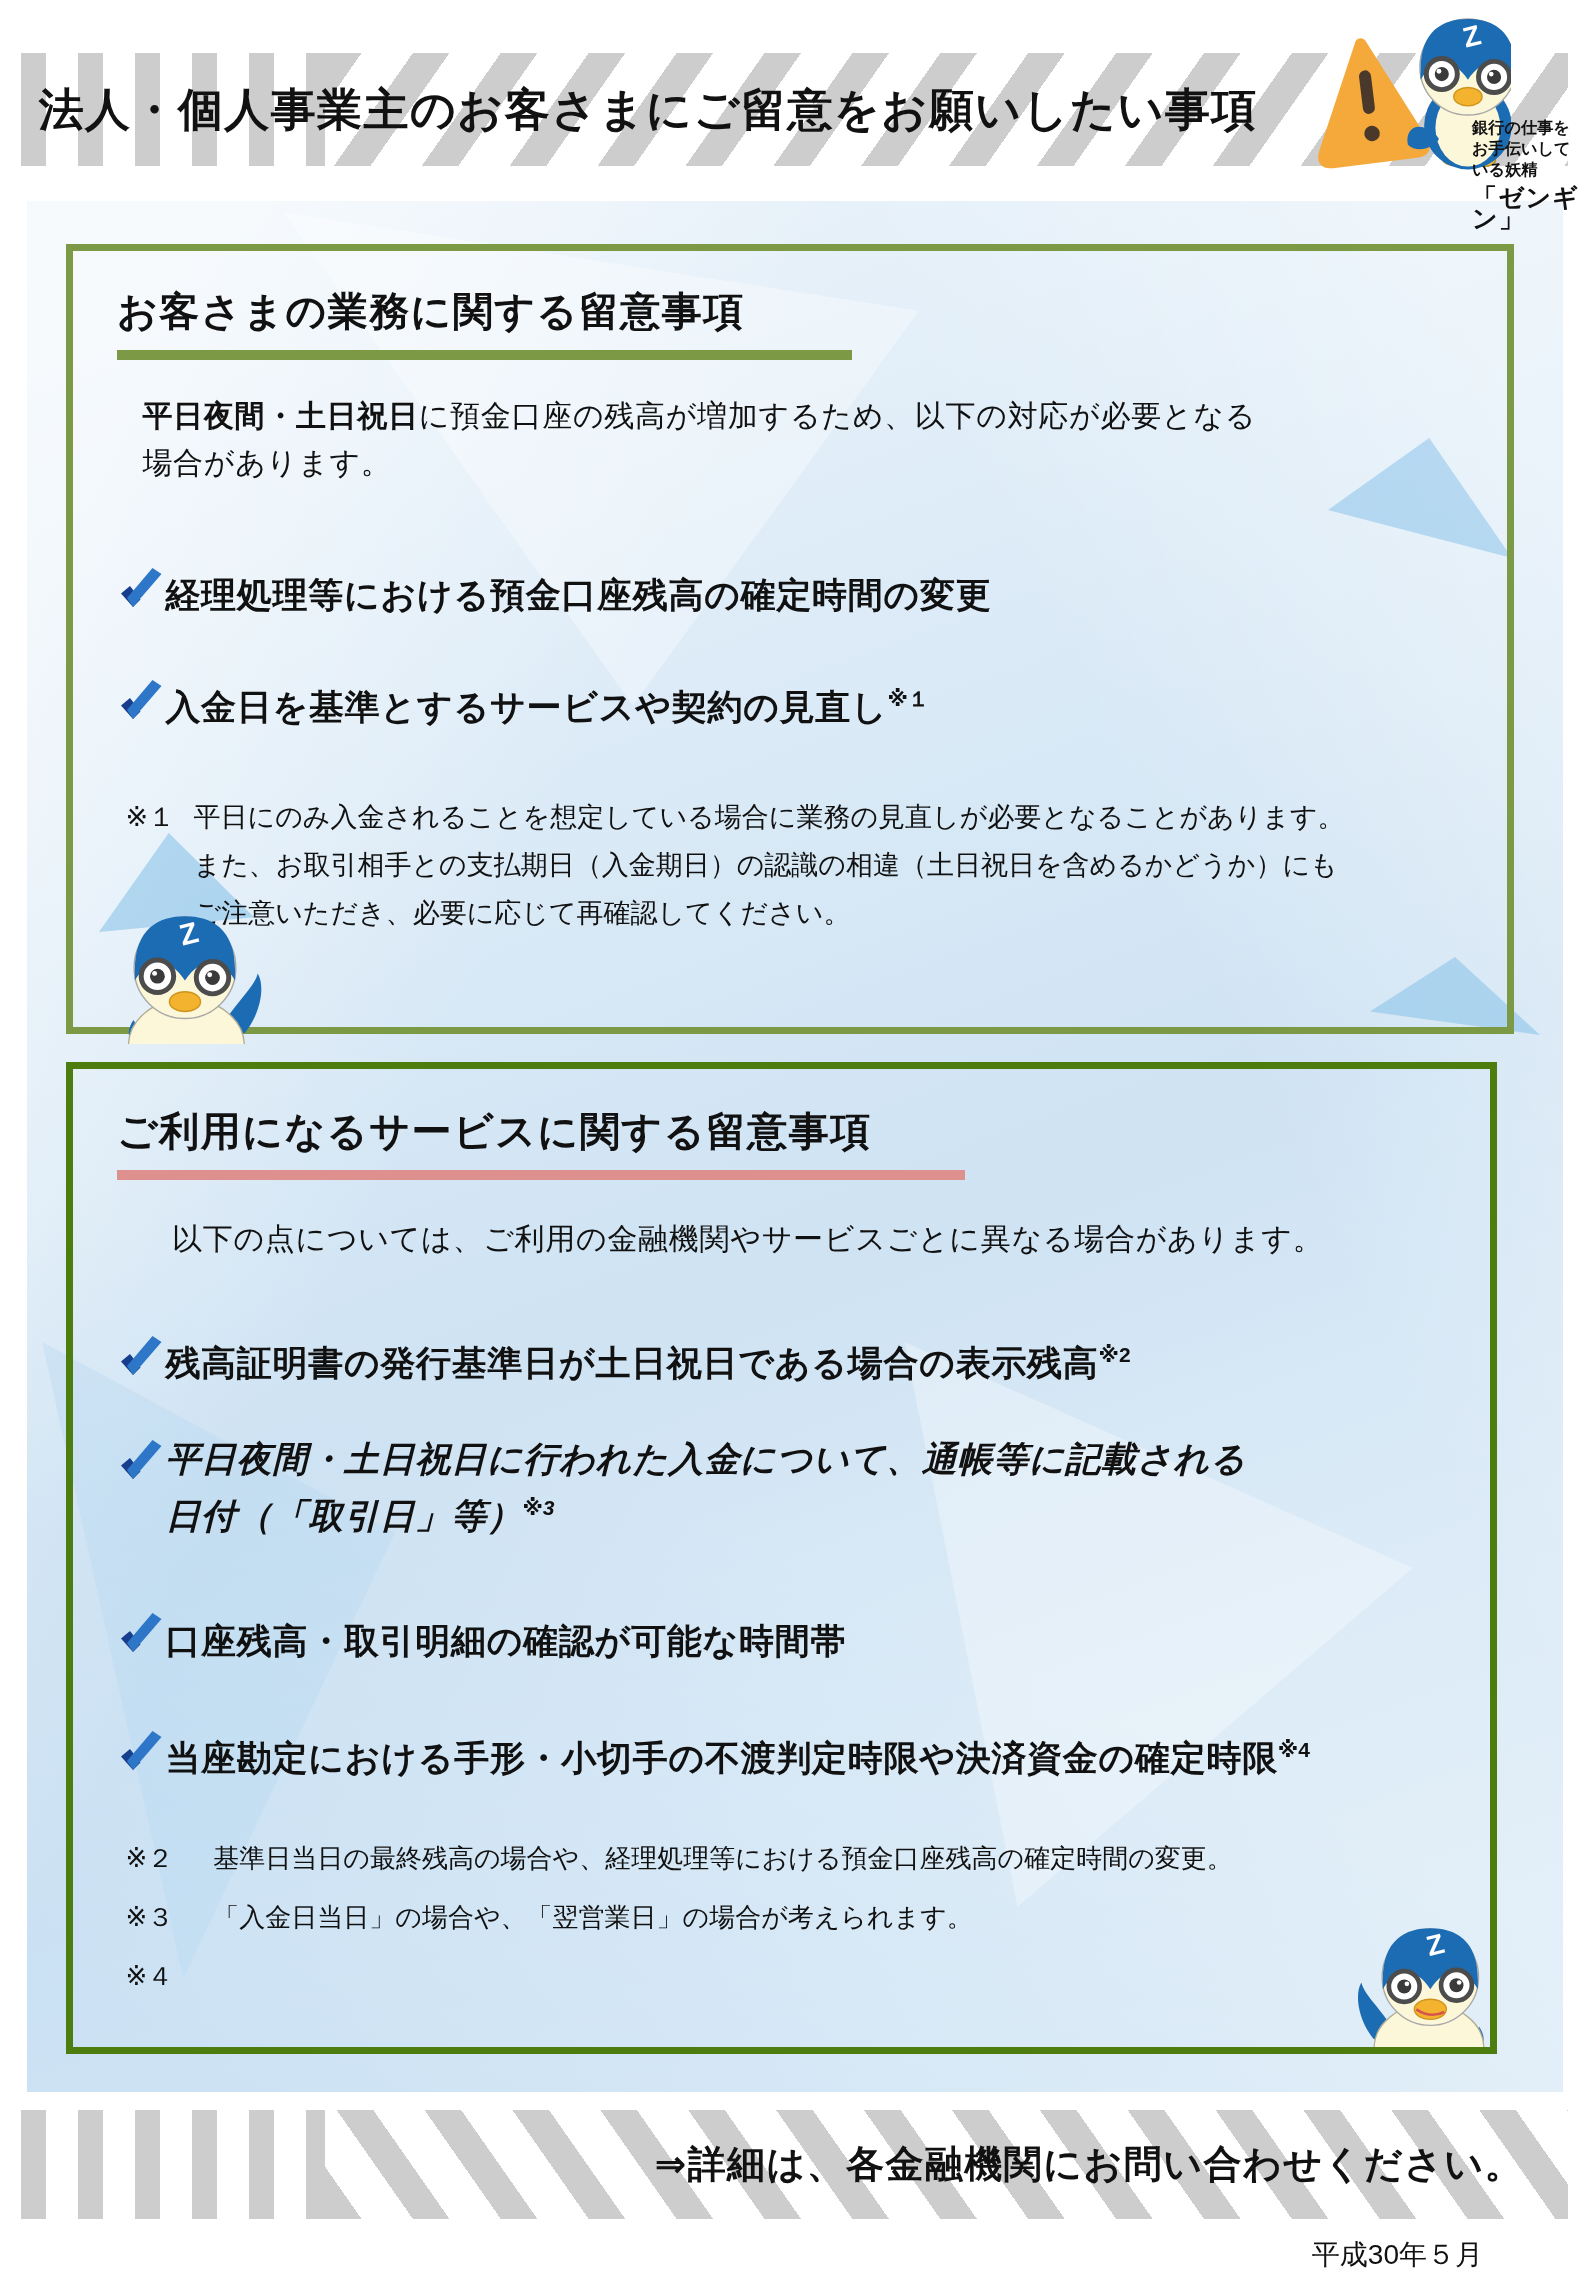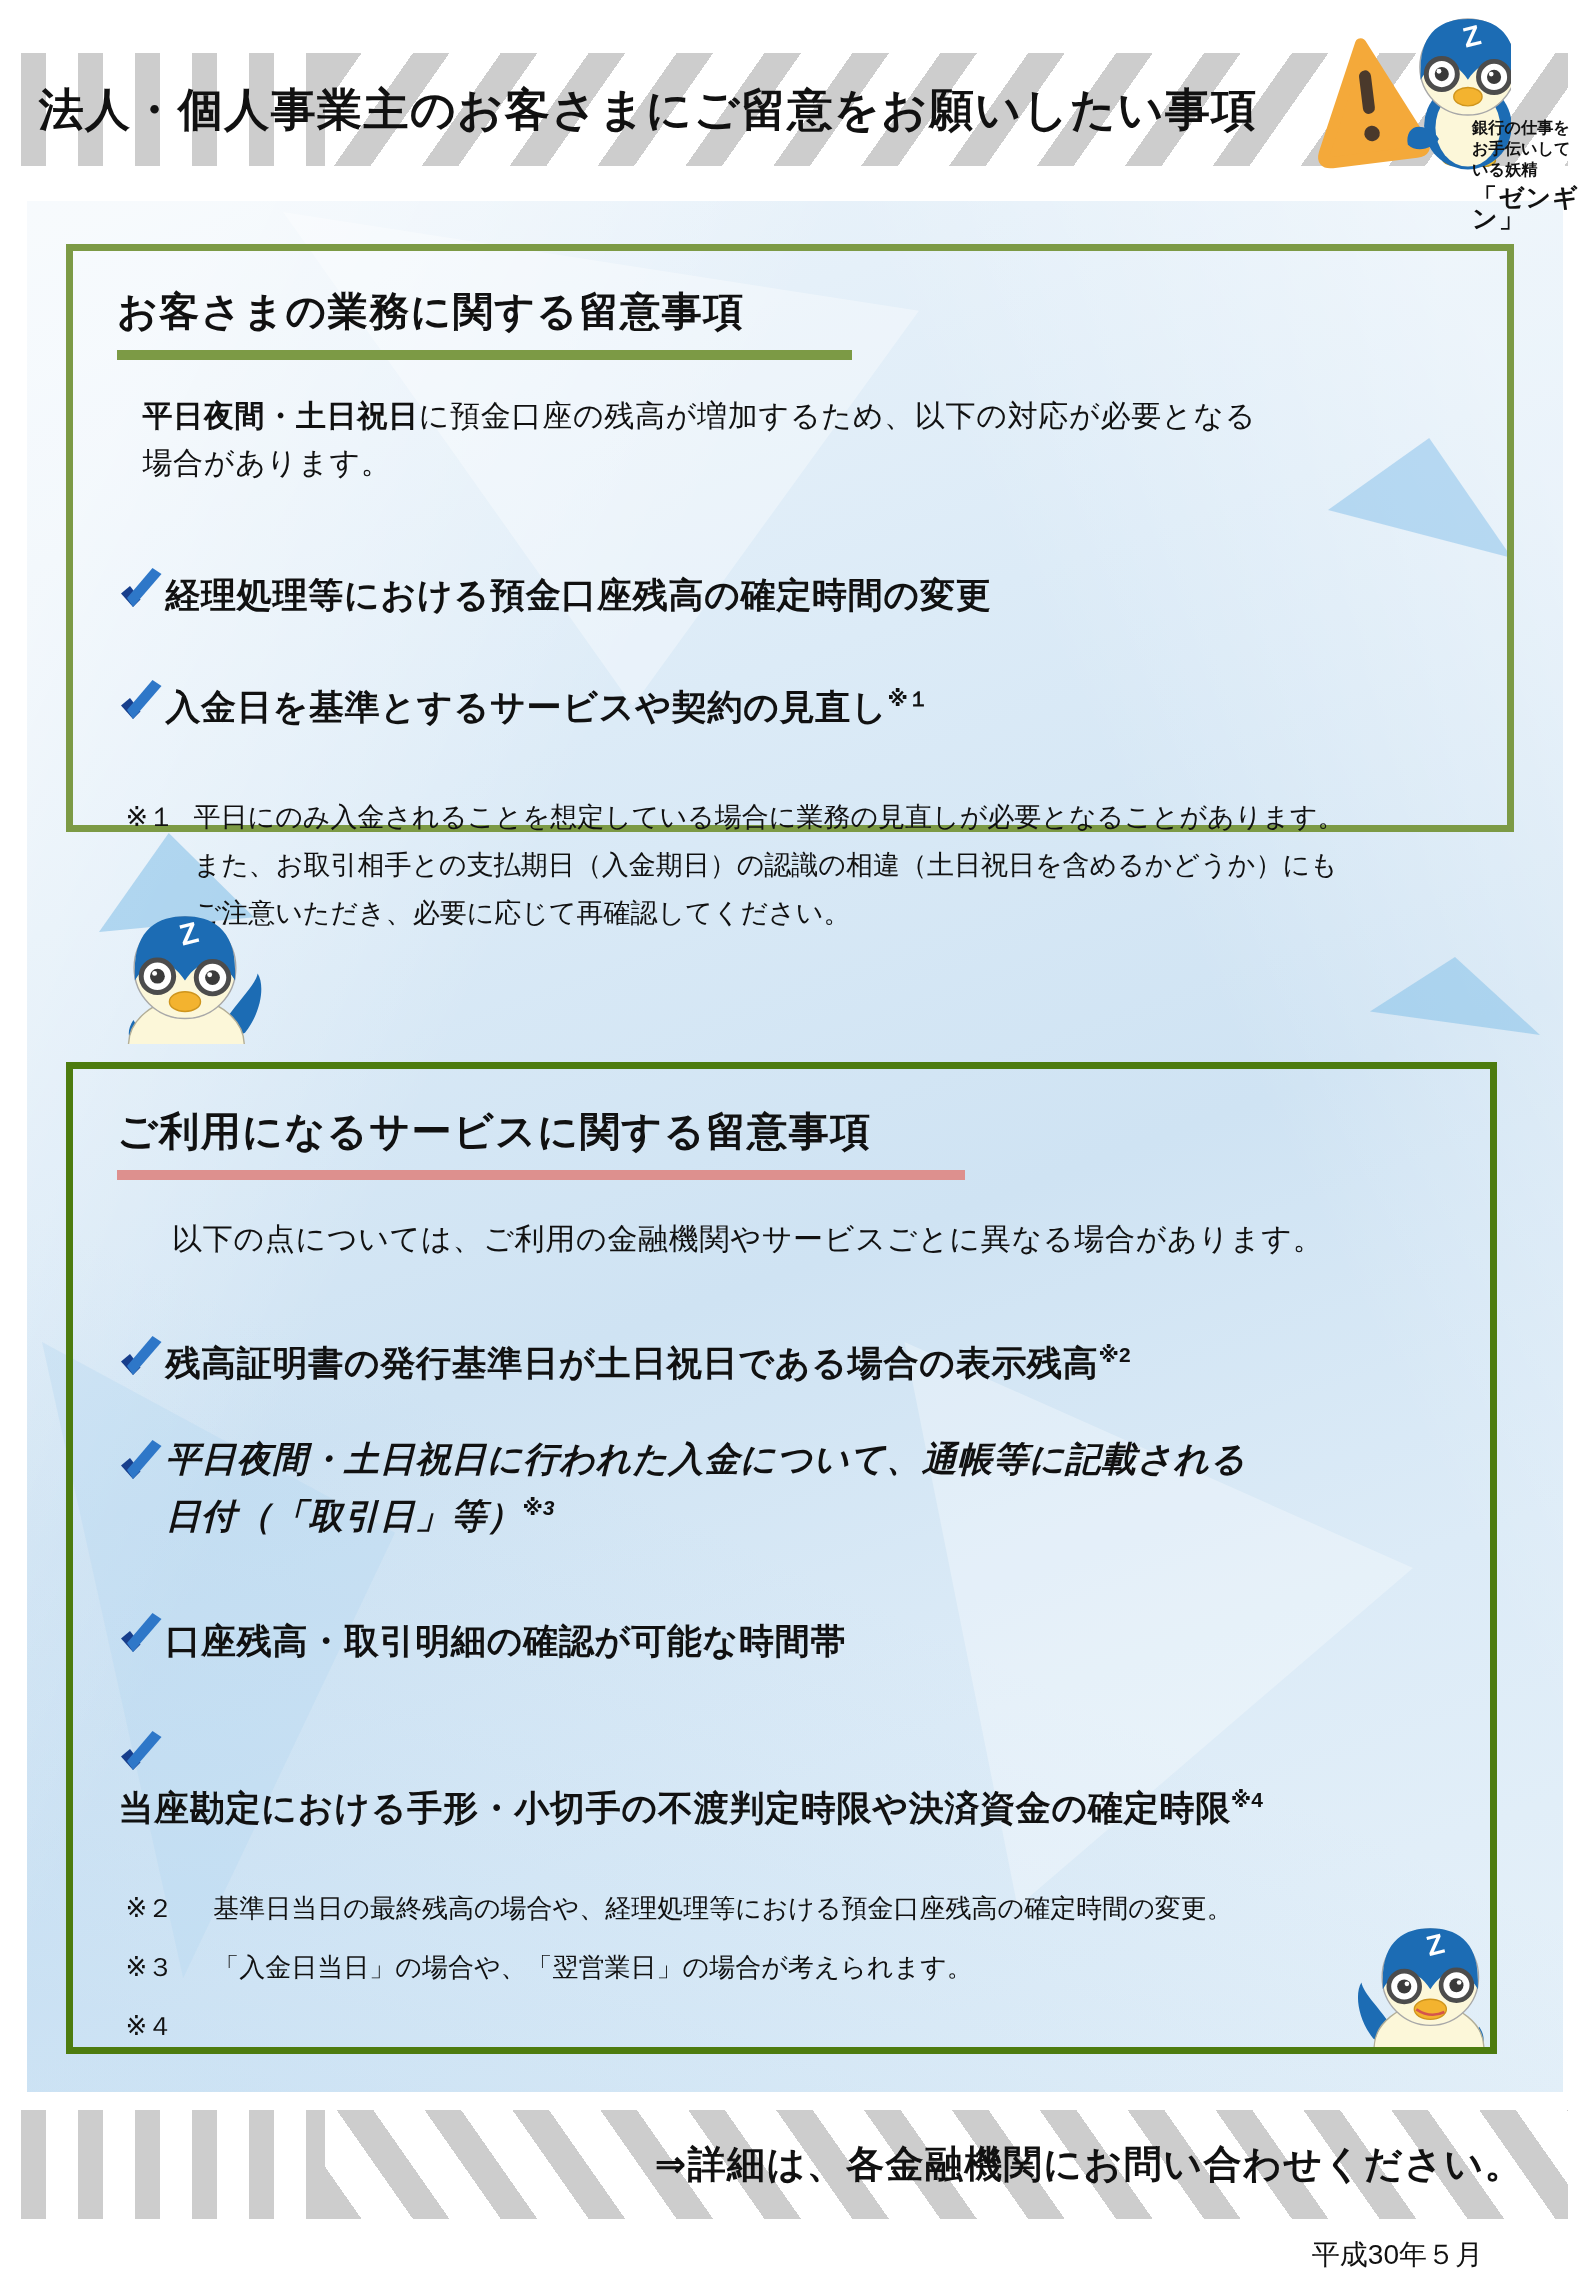--- a/index.html
+++ b/index.html
@@ -44,21 +44,21 @@
   .header-title{
     left:21px;top:53px;width:1264px;height:113px;display:flex;align-items:center;
     padding-left:17.7px;font-size:45px;font-weight:bold;letter-spacing:1.4px;z-index:3;
   }
   .mascot-caption{z-index:5;line-height:21px;font-weight:bold;}
   .mascot-caption .small{font-size:16.2px;display:block;}
   .mascot-caption .big{font-size:25px;display:block;margin-top:7px;letter-spacing:1.4px;}
 
   
   .notice-box{box-sizing:border-box;background:transparent;}
-  .box-green{left:66px;top:244px;width:1448px;height:588px;border:7px solid #7c9a45;padding:0 0 0 44px;}
+  .box-green{left:66px;top:244px;width:1448px;height:790px;border:7px solid #7c9a45;padding:0 0 0 44px;}
   .box-pink{left:66px;top:1062px;width:1431px;height:992px;border:7px solid #4d7c0f;padding:0 0 0 44px;}
   .box-title{font-size:40px;font-weight:bold;letter-spacing:1.4px;margin:0;}
   .box-green .box-title{margin-top:32.5px;}
   .box-pink .box-title{margin-top:35px;}
   .title-underline{height:10px;margin-top:11.3px;}
   .ul-green{width:735px;background:#7c9a45;}
   .ul-pink{width:848px;background:#dd908e;}
 
   .intro{font-size:30px;line-height:47px;margin-top:32.5px;margin-left:25.4px;letter-spacing:0.7px;}
   .intro .b{font-weight:bold;}
@@ -67,21 +67,21 @@
   .check-item{display:flex;align-items:flex-start;gap:2px;margin-left:1.4px;}
   .check-icon{flex:0 0 auto;width:45px;height:45px;margin-top:2.8px;}
   .check-text{font-size:35px;font-weight:bold;line-height:49px;letter-spacing:0.7px;}
   sup.ref{font-size:21px;font-weight:bold;vertical-align:super;letter-spacing:0;}
 
   .box-green .ci-1{margin-top:76px;}
   .box-green .ci-2{margin-top:55px;}
   .box-pink  .ci-1{margin-top:68px;}
   .box-pink  .ci-2{margin-top:47px;font-style:italic;}
   .box-pink  .ci-3{margin-top:68px;}
-  .box-pink  .ci-4{margin-top:61px;flex-direction:column;}
+  .box-pink  .ci-4{margin-top:61px;}
 
   
   .note1{display:flex;gap:18.4px;margin-top:62px;margin-left:8.5px;font-size:27px;line-height:48px;}
   .note1 .note-label{flex:0 0 auto;}
   .note1 .note-lines span{display:block;}
   .note-row{display:flex;gap:40px;font-size:26px;line-height:31px;margin-left:8.5px;}
   .note-row.n1{margin-top:61px;}
   .note-row.n2{margin-top:28px;}
   .note-row.n3{margin-top:28px;}
 

